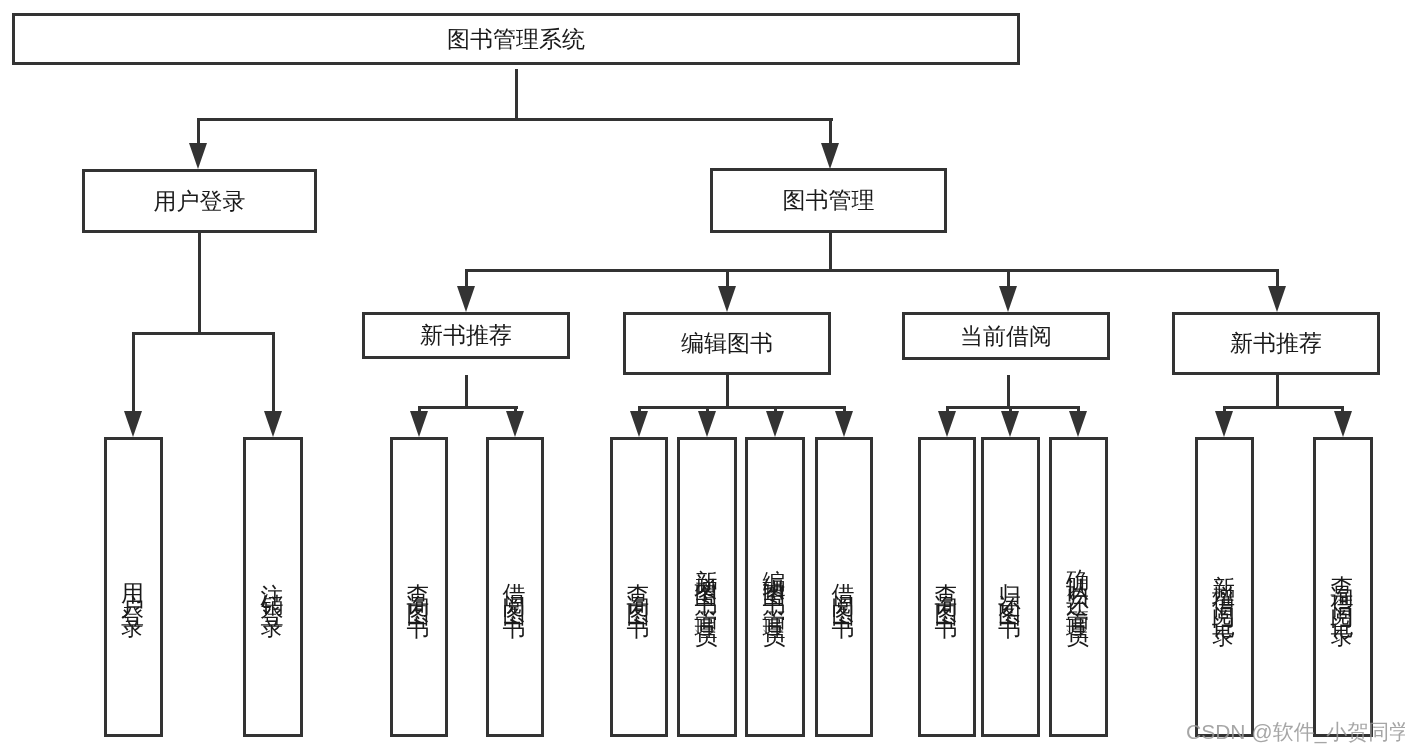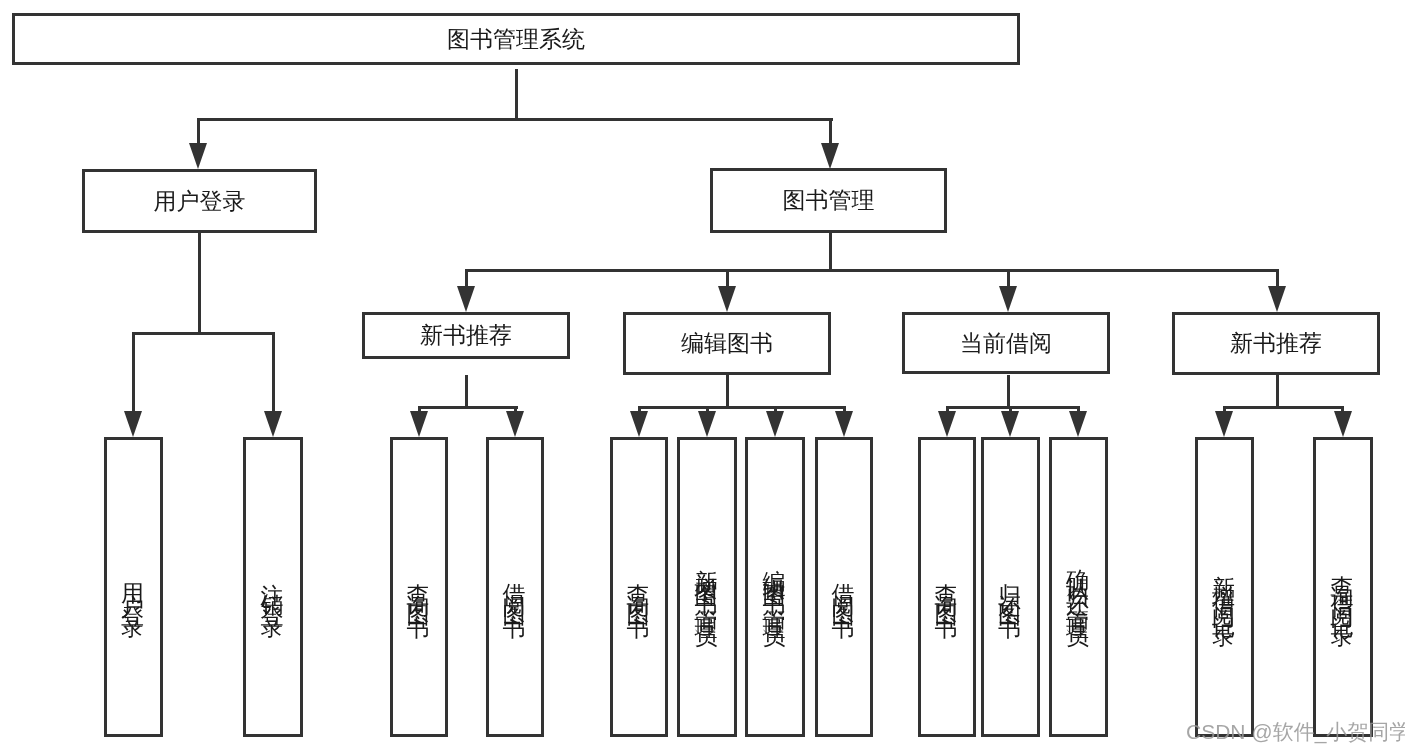--- a/index.html
+++ b/index.html
@@ -90,21 +90,21 @@
   <div class="arrow" style="left:999px;top:286px"></div>
   <div class="vline" style="left:1276px;top:269px;height:20px"></div>
   <div class="arrow" style="left:1268px;top:286px"></div>
 
   <div class="box" style="left:362px;top:312px;width:208px;height:47px">
     <span>新书推荐</span>
   </div>
   <div class="box" style="left:623px;top:312px;width:208px;height:63px">
     <span>编辑图书</span>
   </div>
-  <div class="box" style="left:902px;top:312px;width:208px;height:62px">
+  <div class="box" style="left:902px;top:312px;width:208px;height:48px">
     <span>当前借阅</span>
   </div>
   <div class="box" style="left:1172px;top:312px;width:208px;height:63px">
     <span>新书推荐</span>
   </div>
 
   <div class="vline" style="left:465px;top:375px;height:33px"></div>
   <div class="hline" style="left:418px;top:406px;width:100px"></div>
   <div class="vline" style="left:418px;top:406px;height:8px"></div>
   <div class="arrow" style="left:410px;top:411px"></div>

